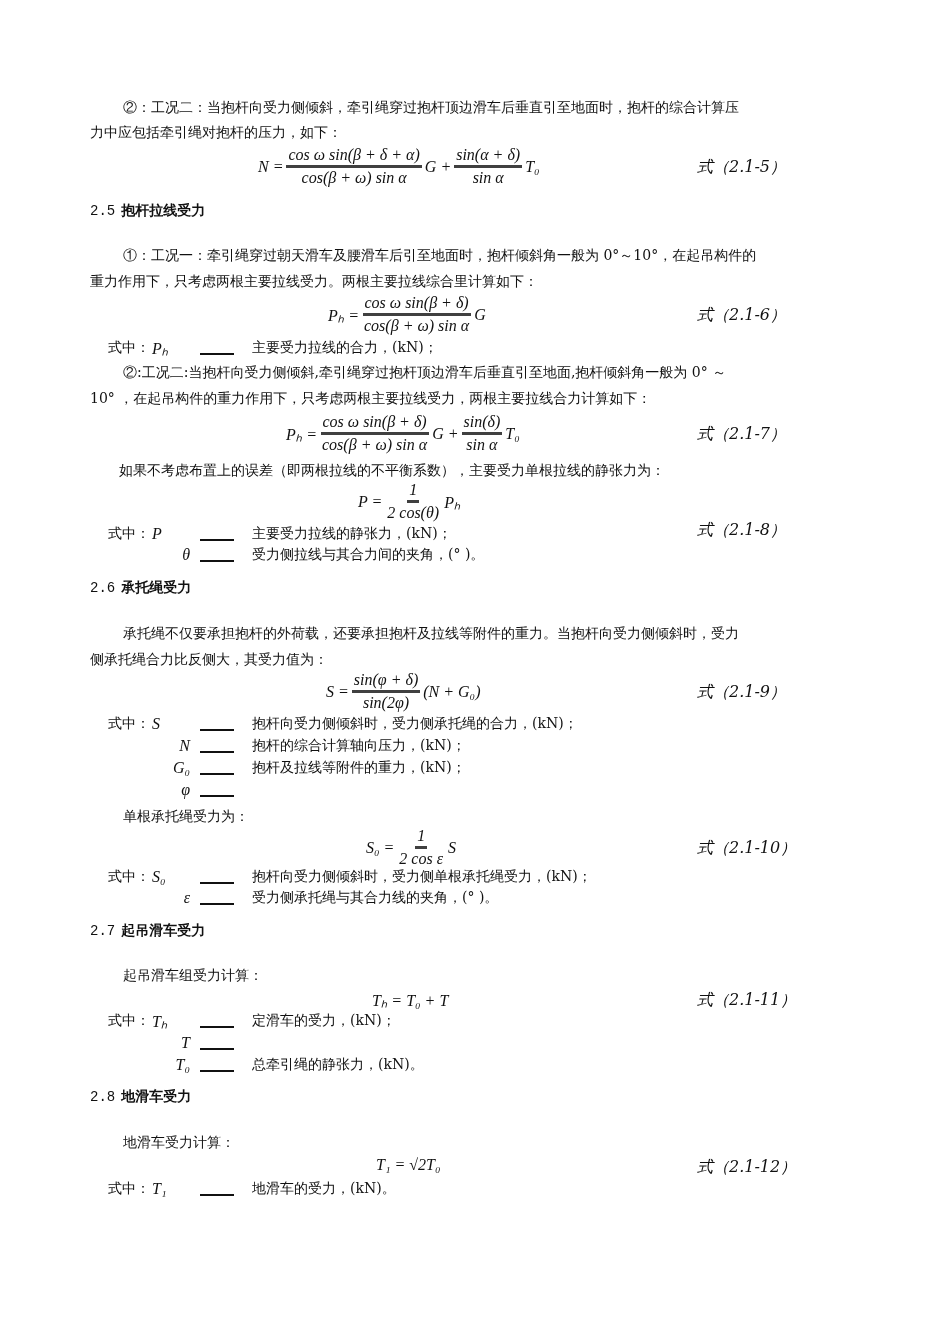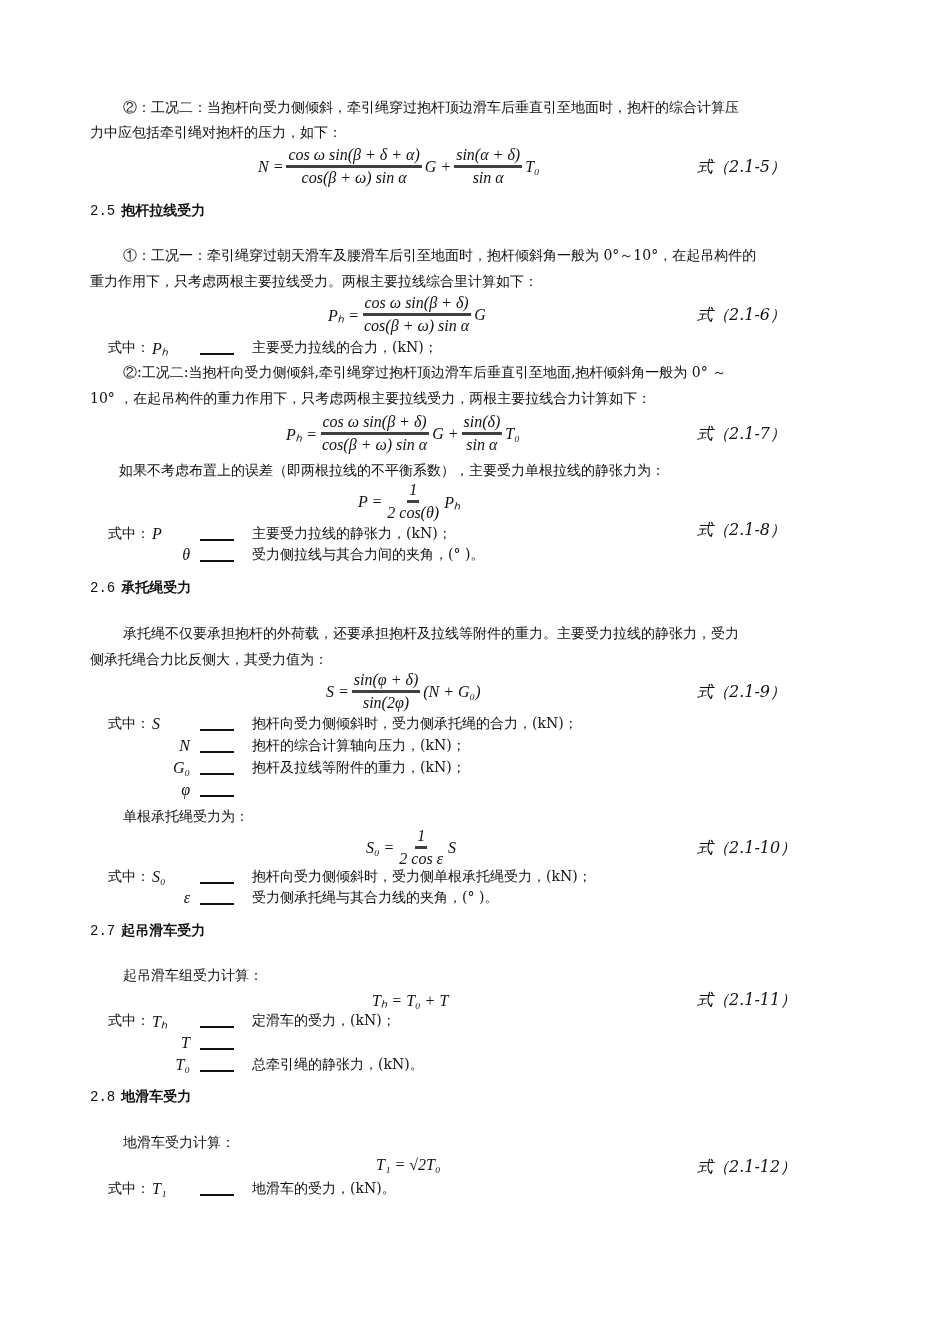--- a/index.html
+++ b/index.html
@@ -104,21 +104,21 @@
   <span class="lab"></span>
   <span class="sym">θ</span>
   <span class="dash"></span>
   <span class="txt">受力侧拉线与其合力间的夹角，(° )。</span>
 </div>
 
 <div class="ln h" style="left:90px;top:577px;">
   <span class="num">2.6</span><span>承托绳受力</span>
 </div>
 
-<div class="ln" style="left:123px;top:623px;">承托绳不仅要承担抱杆的外荷载，还要承担抱杆及拉线等附件的重力。主要受力拉线的静张力，受力</div>
+<div class="ln" style="left:123px;top:623px;">承托绳不仅要承担抱杆的外荷载，还要承担抱杆及拉线等附件的重力。当抱杆向受力侧倾斜时，受力</div>
 <div class="ln" style="left:90px;top:649px;">侧承托绳合力比反侧大，其受力值为：</div>
 
 <div class="eq" style="left:326px;top:670px;">
   <span>S =</span>
   <span class="frac">
       <span class="num">sin(φ + δ)</span>
       <span class="den">sin(2φ)</span>
     </span>
   <span>(N + G₀)</span>
 </div>

